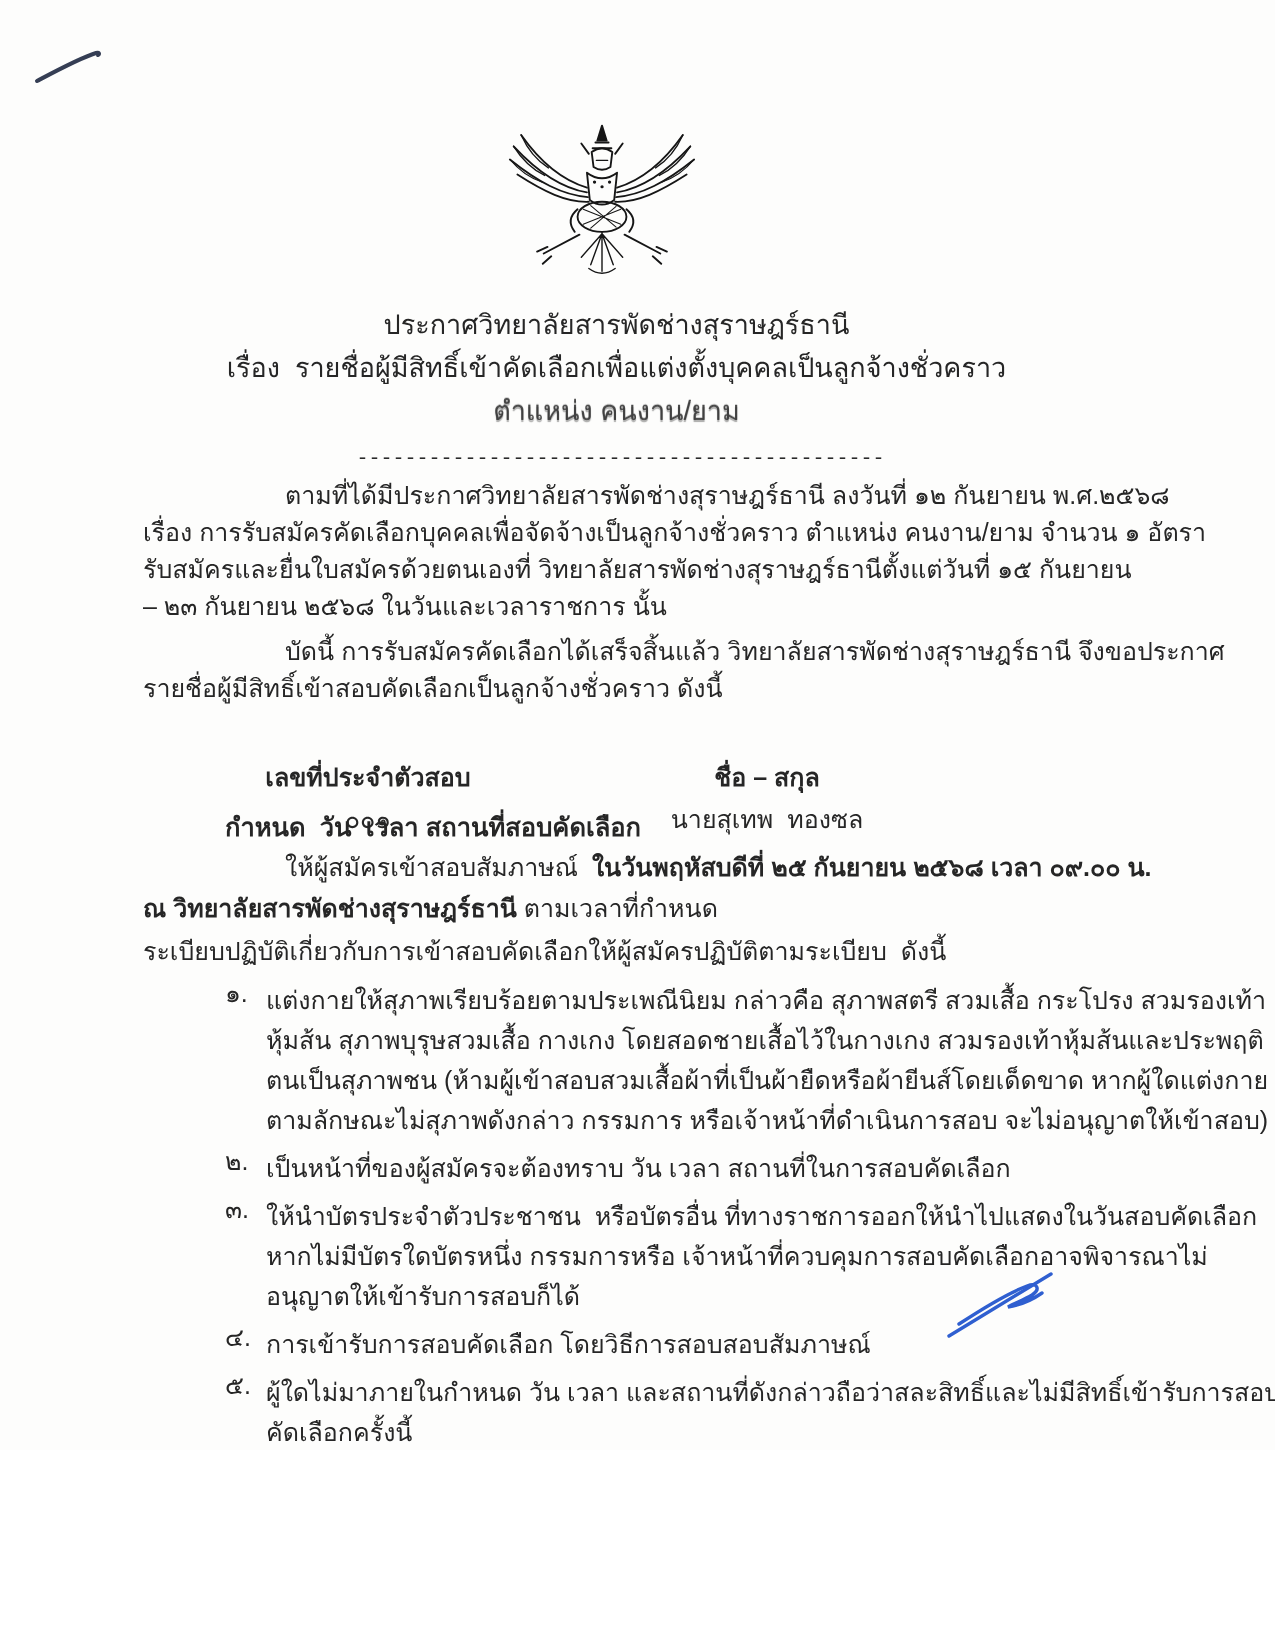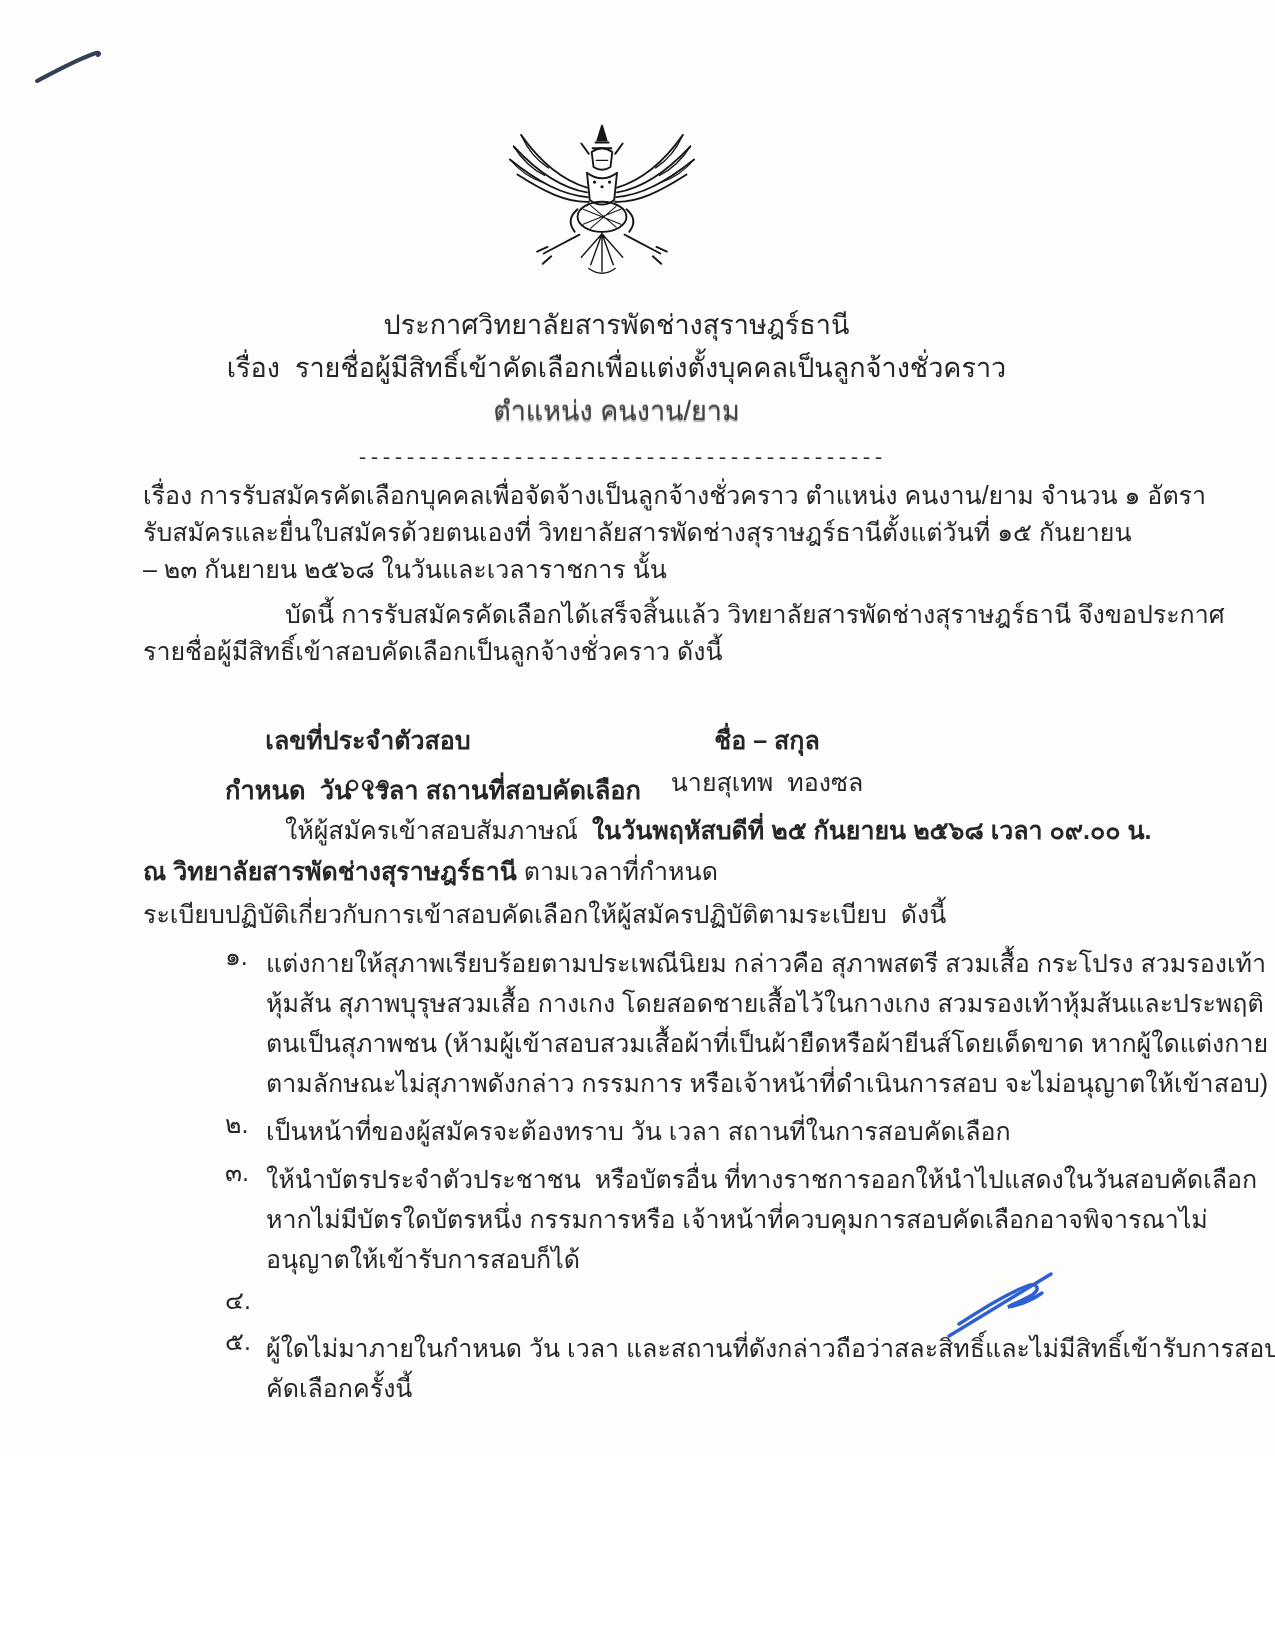--- a/index.html
+++ b/index.html
@@ -111,20 +111,21 @@
   <div class="content">
 
     <div class="doc-header">
       <div class="line">ประกาศวิทยาลัยสารพัดช่างสุราษฎร์ธานี</div>
       <div class="line">เรื่อง  รายชื่อผู้มีสิทธิ์เข้าคัดเลือกเพื่อแต่งตั้งบุคคลเป็นลูกจ้างชั่วคราว</div>
       <div class="line ghosted">ตำแหน่ง คนงาน/ยาม</div>
     </div>
     <div class="divider">--------------------------------------------</div>
 
     <div class="body-text">
+      <div class="line indent">ตามที่ได้มีประกาศวิทยาลัยสารพัดช่างสุราษฎร์ธานี ลงวันที่ ๑๒ กันยายน พ.ศ.๒๕๖๘</div>
       <div class="line">เรื่อง การรับสมัครคัดเลือกบุคคลเพื่อจัดจ้างเป็นลูกจ้างชั่วคราว ตำแหน่ง คนงาน/ยาม จำนวน ๑ อัตรา</div>
       <div class="line">รับสมัครและยื่นใบสมัครด้วยตนเองที่ วิทยาลัยสารพัดช่างสุราษฎร์ธานีตั้งแต่วันที่ ๑๕ กันยายน</div>
       <div class="line">– ๒๓ กันยายน ๒๕๖๘ ในวันและเวลาราชการ นั้น</div>
     </div>
     <div class="body-text" style="margin-top:8px;">
       <div class="line indent">บัดนี้ การรับสมัครคัดเลือกได้เสร็จสิ้นแล้ว วิทยาลัยสารพัดช่างสุราษฎร์ธานี จึงขอประกาศ</div>
       <div class="line">รายชื่อผู้มีสิทธิ์เข้าสอบคัดเลือกเป็นลูกจ้างชั่วคราว ดังนี้</div>
     </div>
 
     <div class="roster">
@@ -162,20 +163,23 @@
     <div class="rule">
       <div class="num">๓.</div>
       <div class="rule-lines">
         <div class="line">ให้นำบัตรประจำตัวประชาชน  หรือบัตรอื่น ที่ทางราชการออกให้นำไปแสดงในวันสอบคัดเลือก</div>
         <div class="line">หากไม่มีบัตรใดบัตรหนึ่ง กรรมการหรือ เจ้าหน้าที่ควบคุมการสอบคัดเลือกอาจพิจารณาไม่</div>
         <div class="line">อนุญาตให้เข้ารับการสอบก็ได้</div>
       </div>
     </div>
     <div class="rule">
       <div class="num">๔.</div>
+      <div class="rule-lines">
+        <div class="line">การเข้ารับการสอบคัดเลือก โดยวิธีการสอบสอบสัมภาษณ์</div>
+      </div>
     </div>
     <div class="rule">
       <div class="num">๕.</div>
       <div class="rule-lines">
         <div class="line">ผู้ใดไม่มาภายในกำหนด วัน เวลา และสถานที่ดังกล่าวถือว่าสละสิทธิ์และไม่มีสิทธิ์เข้ารับการสอบ</div>
         <div class="line">คัดเลือกครั้งนี้</div>
       </div>
     </div>
 
   </div>

